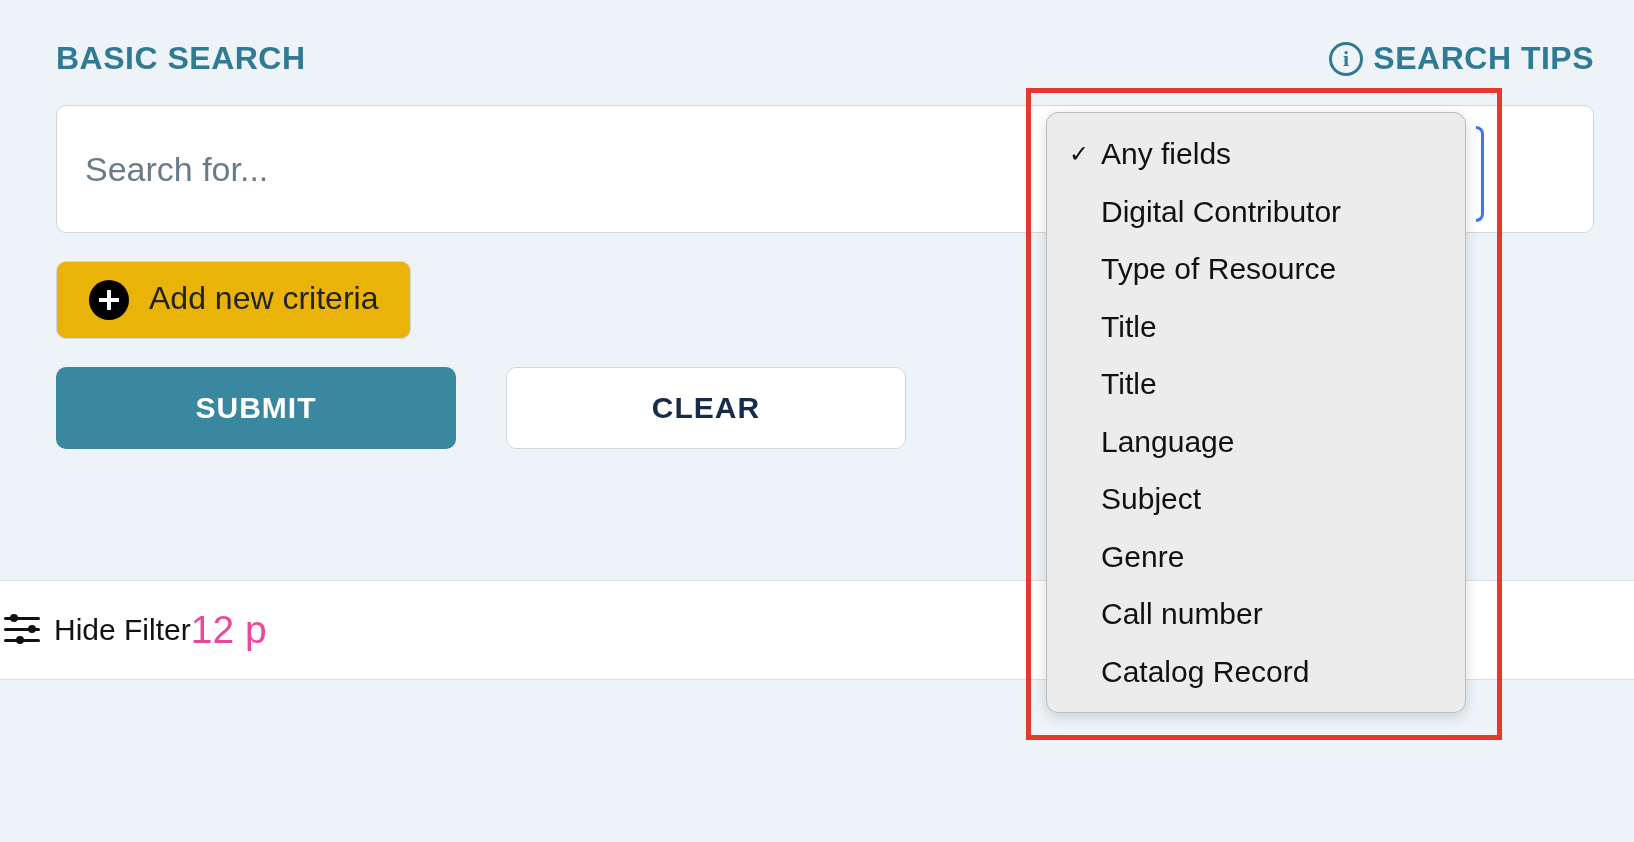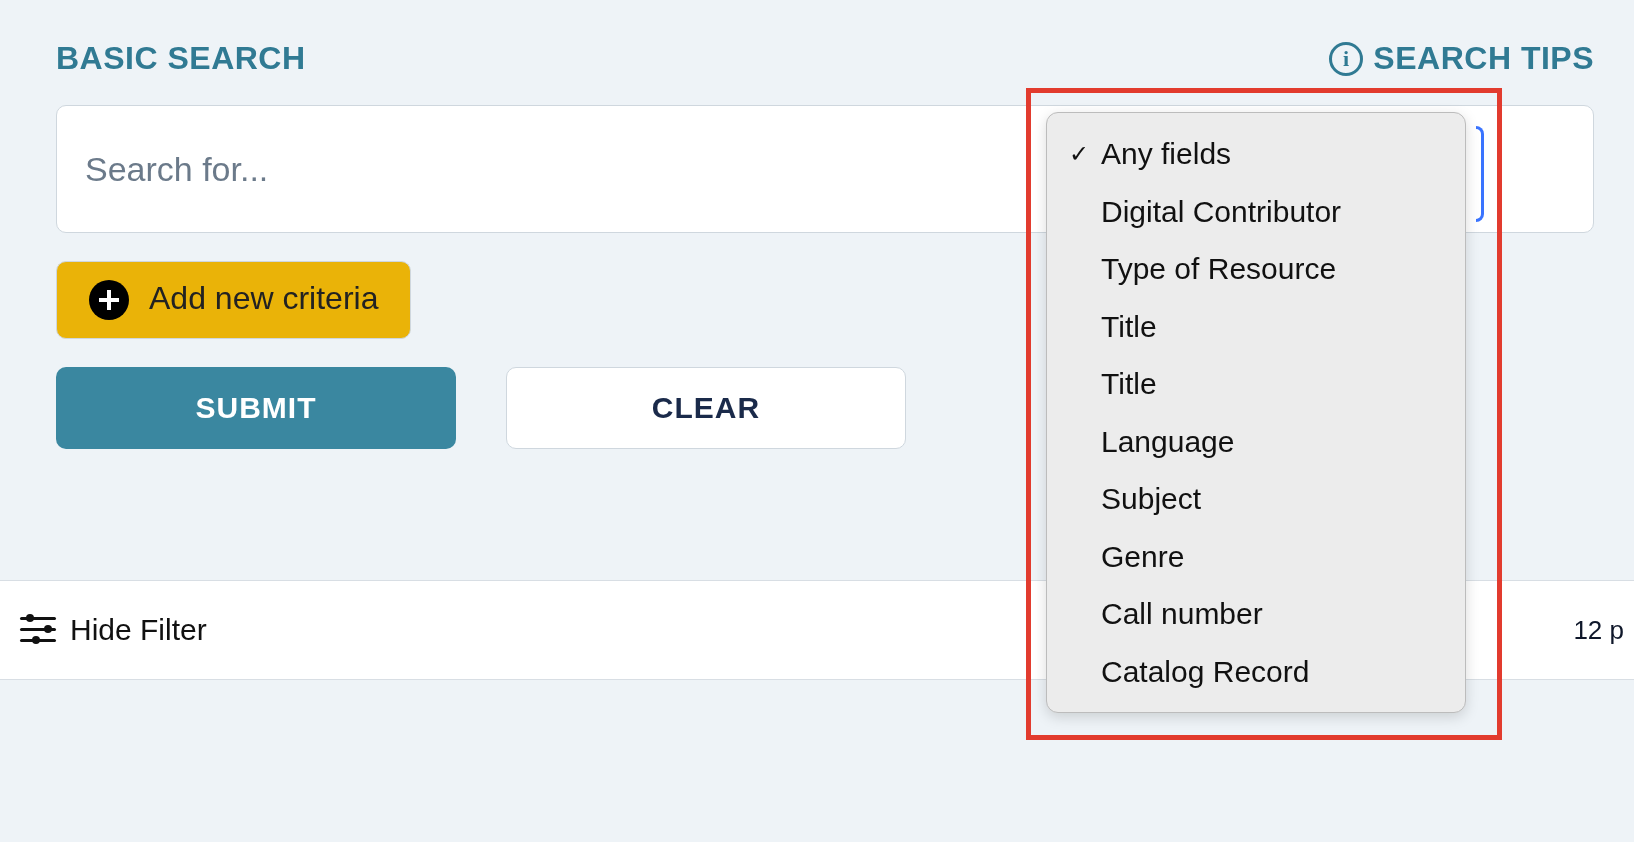--- a/index.html
+++ b/index.html
@@ -126,22 +126,21 @@
   .filter-bar {
     position: absolute;
     left: 0; right: 0;
     top: 580px;
     background: #fff;
     border-top: 1px solid #d8dee4;
     border-bottom: 1px solid #d8dee4;
     height: 100px;
     display: flex;
     align-items: center;
-    justify-content: space-between;
-    padding: 0 8px 0 20px;
+    padding: 0 8px 0 4px;
   }
   .hide-filter {
     display: inline-flex;
     align-items: center;
     gap: 14px;
     font-size: 30px;
     color: #111;
     cursor: pointer;
   }
   .sliders-icon {
@@ -164,22 +163,22 @@
     position: absolute;
     width: 8px; height: 8px;
     background: #111;
     border-radius: 50%;
     top: -1px;
   }
   .sliders-icon .d1 { top: -1px; left: 6px; }
   .sliders-icon .d2 { top: 10px; left: 24px; }
   .sliders-icon .d3 { top: 21px; left: 12px; }
   .right-count {
-    font-size: 26px;
-    color: #0f172a;
+    font-size: 39px;
+    color: #ec4899;
     padding-right: 2px;
     white-space: nowrap;
   }
   .highlight-box {
     position: absolute;
     top: 88px;
     left: 1026px;
     width: 476px;
     height: 652px;
     border: 5px solid #e23b2e;

